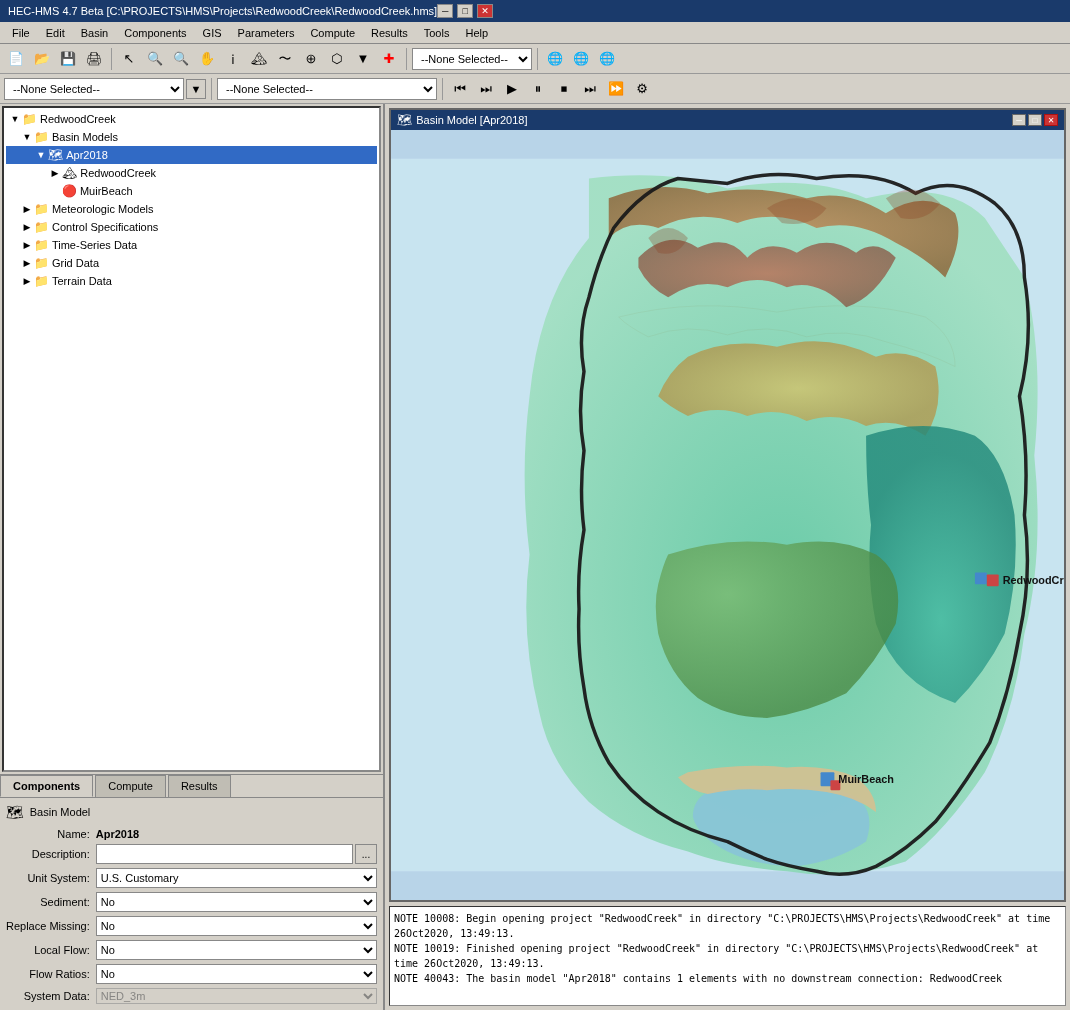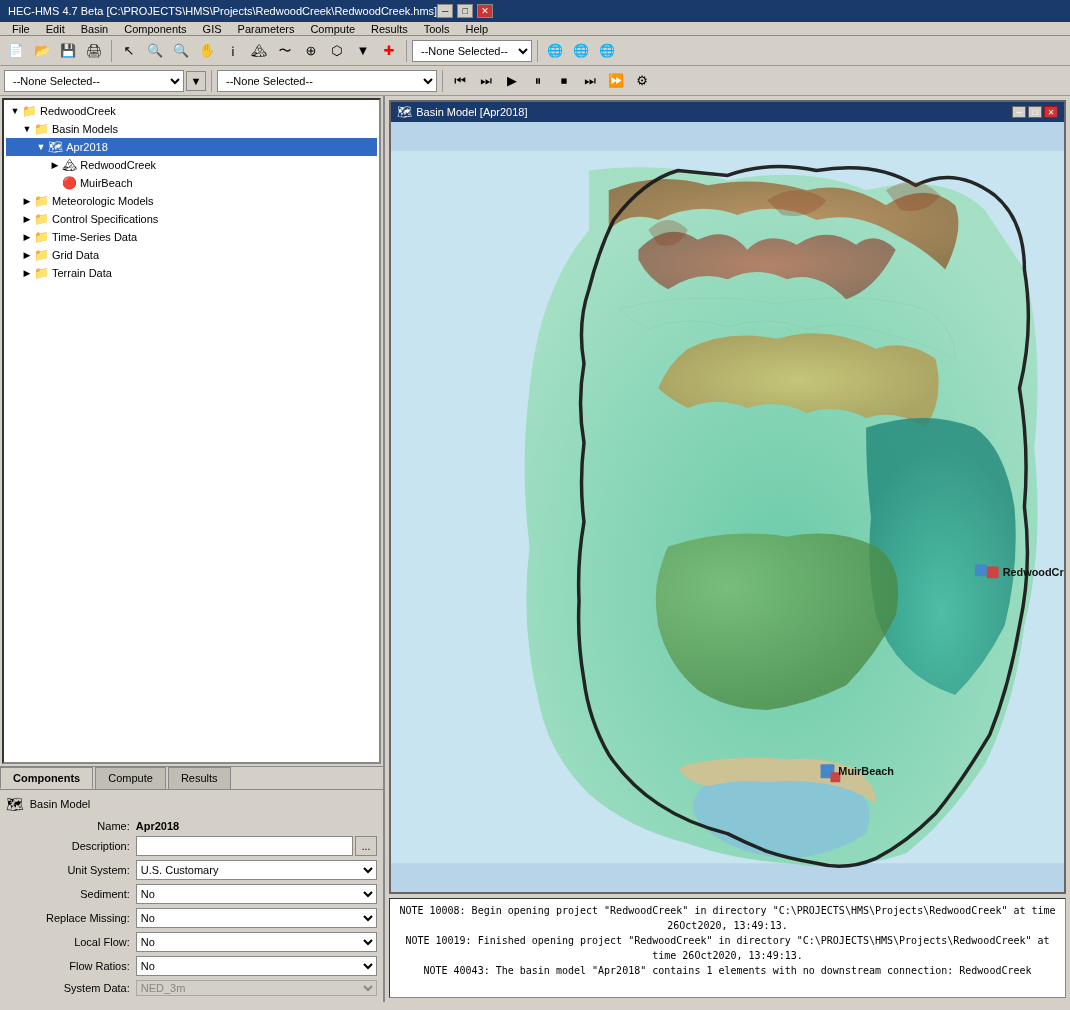--- a/index.html
+++ b/index.html
@@ -20,21 +20,21 @@
       width: 16px; height: 14px;
       background: #d4d0c8;
       border: 1px solid #888;
       display: flex; align-items: center; justify-content: center;
       font-size: 9px; cursor: pointer; color: #000;
     }
 
     
     .menu-bar {
       background: #d4d0c8;
-      height: 14px;
+      height: 22px;
       display: flex;
       align-items: center;
       border-bottom: 1px solid #888;
       padding: 0 4px;
     }
     .menu-item {
       padding: 2px 8px;
       cursor: pointer;
       font-size: 11px;
     }
@@ -147,21 +147,20 @@
       gap: 6px;
       margin-bottom: 8px;
       font-size: 11px;
     }
     .props-icon { font-size: 14px; }
     .props-grid {
       display: grid;
       grid-template-columns: auto 1fr;
       gap: 4px 6px;
       align-items: center;
-      margin-left: 40px;
     }
     .prop-label { text-align: right; font-size: 11px; white-space: nowrap; }
     .prop-value-text { font-weight: bold; font-size: 11px; }
     .prop-input {
       height: 20px;
       font-size: 11px;
       border: 1px solid #888;
       background: white;
       width: 100%;
     }
@@ -249,21 +248,21 @@
       height: 100px;
       background: white;
       border-top: 1px solid #888;
       margin: 0 4px 4px 4px;
       font-size: 10px;
       padding: 4px;
       overflow-y: auto;
       border: 1px inset #888;
       font-family: monospace;
     }
-    .log-line { line-height: 15px; text-align: center; }
+    .log-line { line-height: 15px; }
   </style>
 </head>
 <body>
 
 <div class="title-bar">
   <span>HEC-HMS 4.7 Beta [C:\PROJECTS\HMS\Projects\RedwoodCreek\RedwoodCreek.hms]</span>
   <div class="title-bar-controls">
     <div class="title-btn">─</div>
     <div class="title-btn">□</div>
     <div class="title-btn" style="background:#cc3333;color:white;">✕</div>

